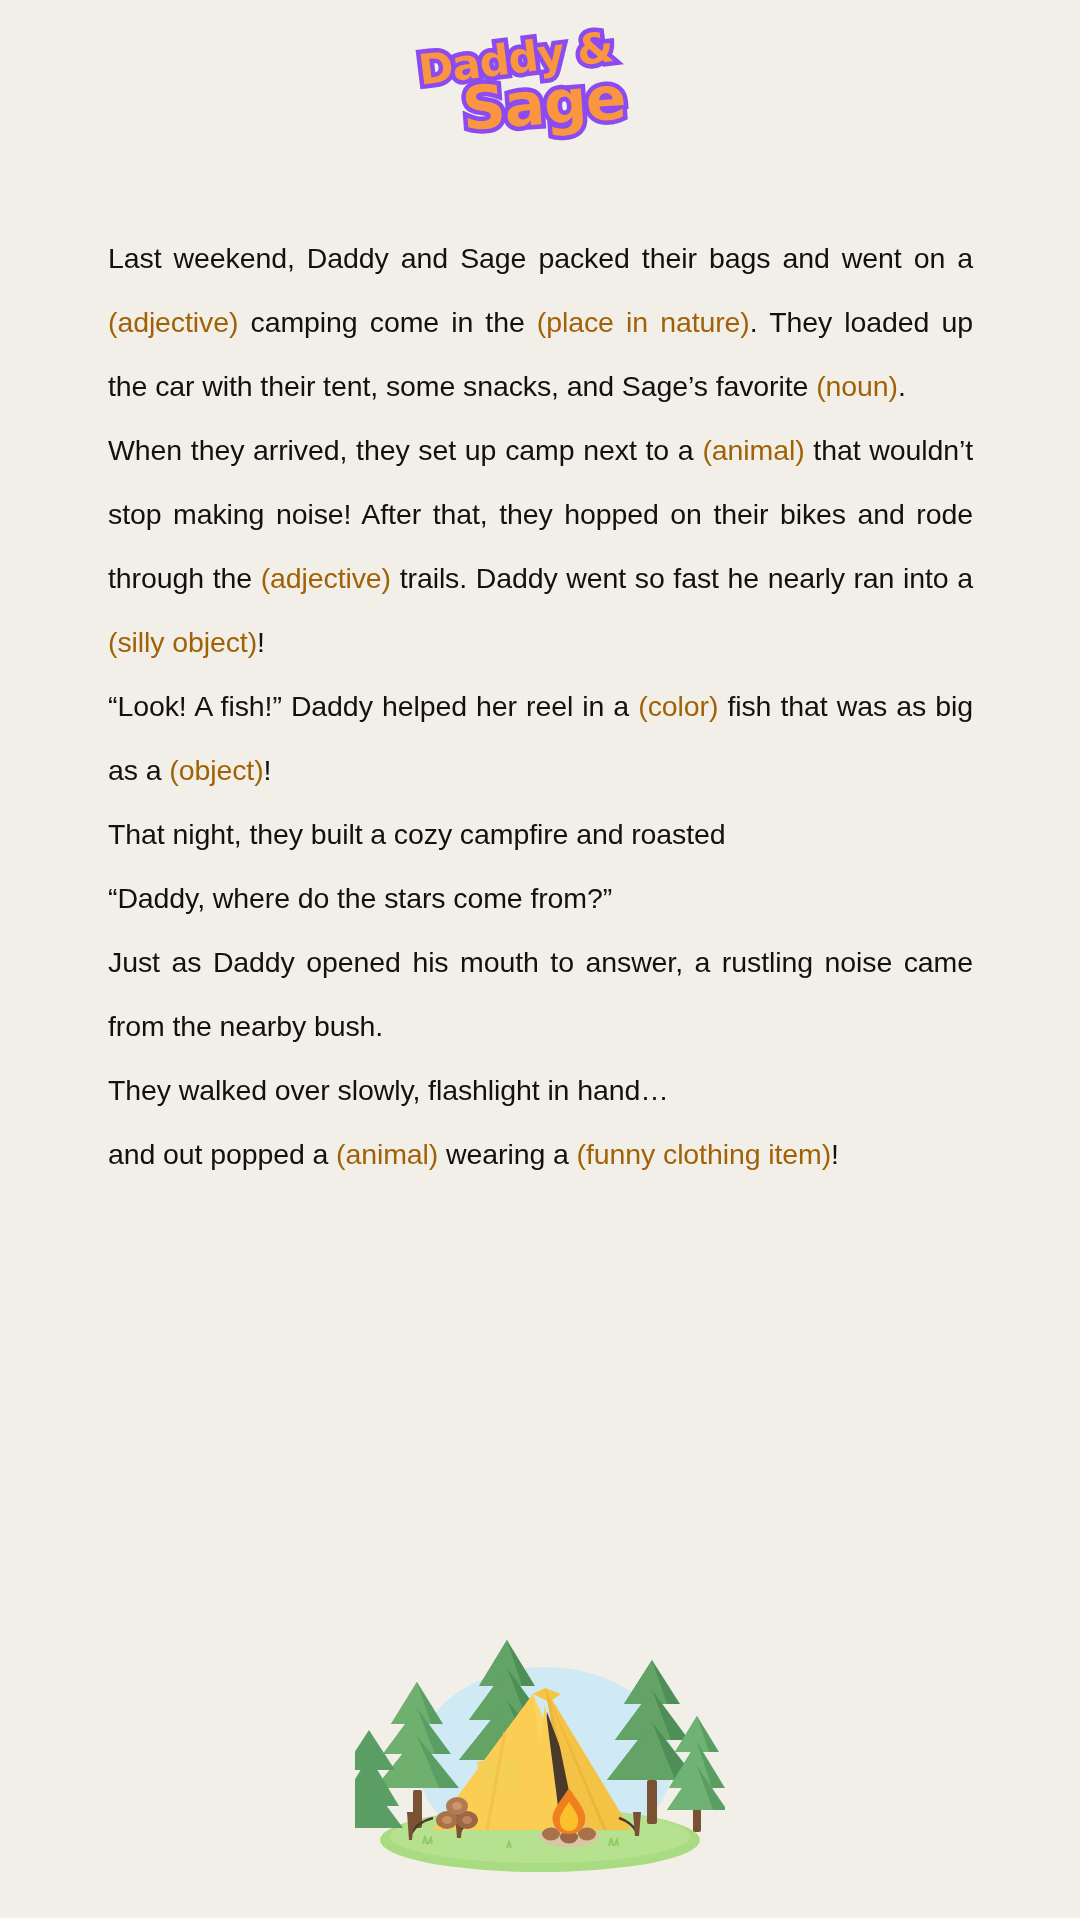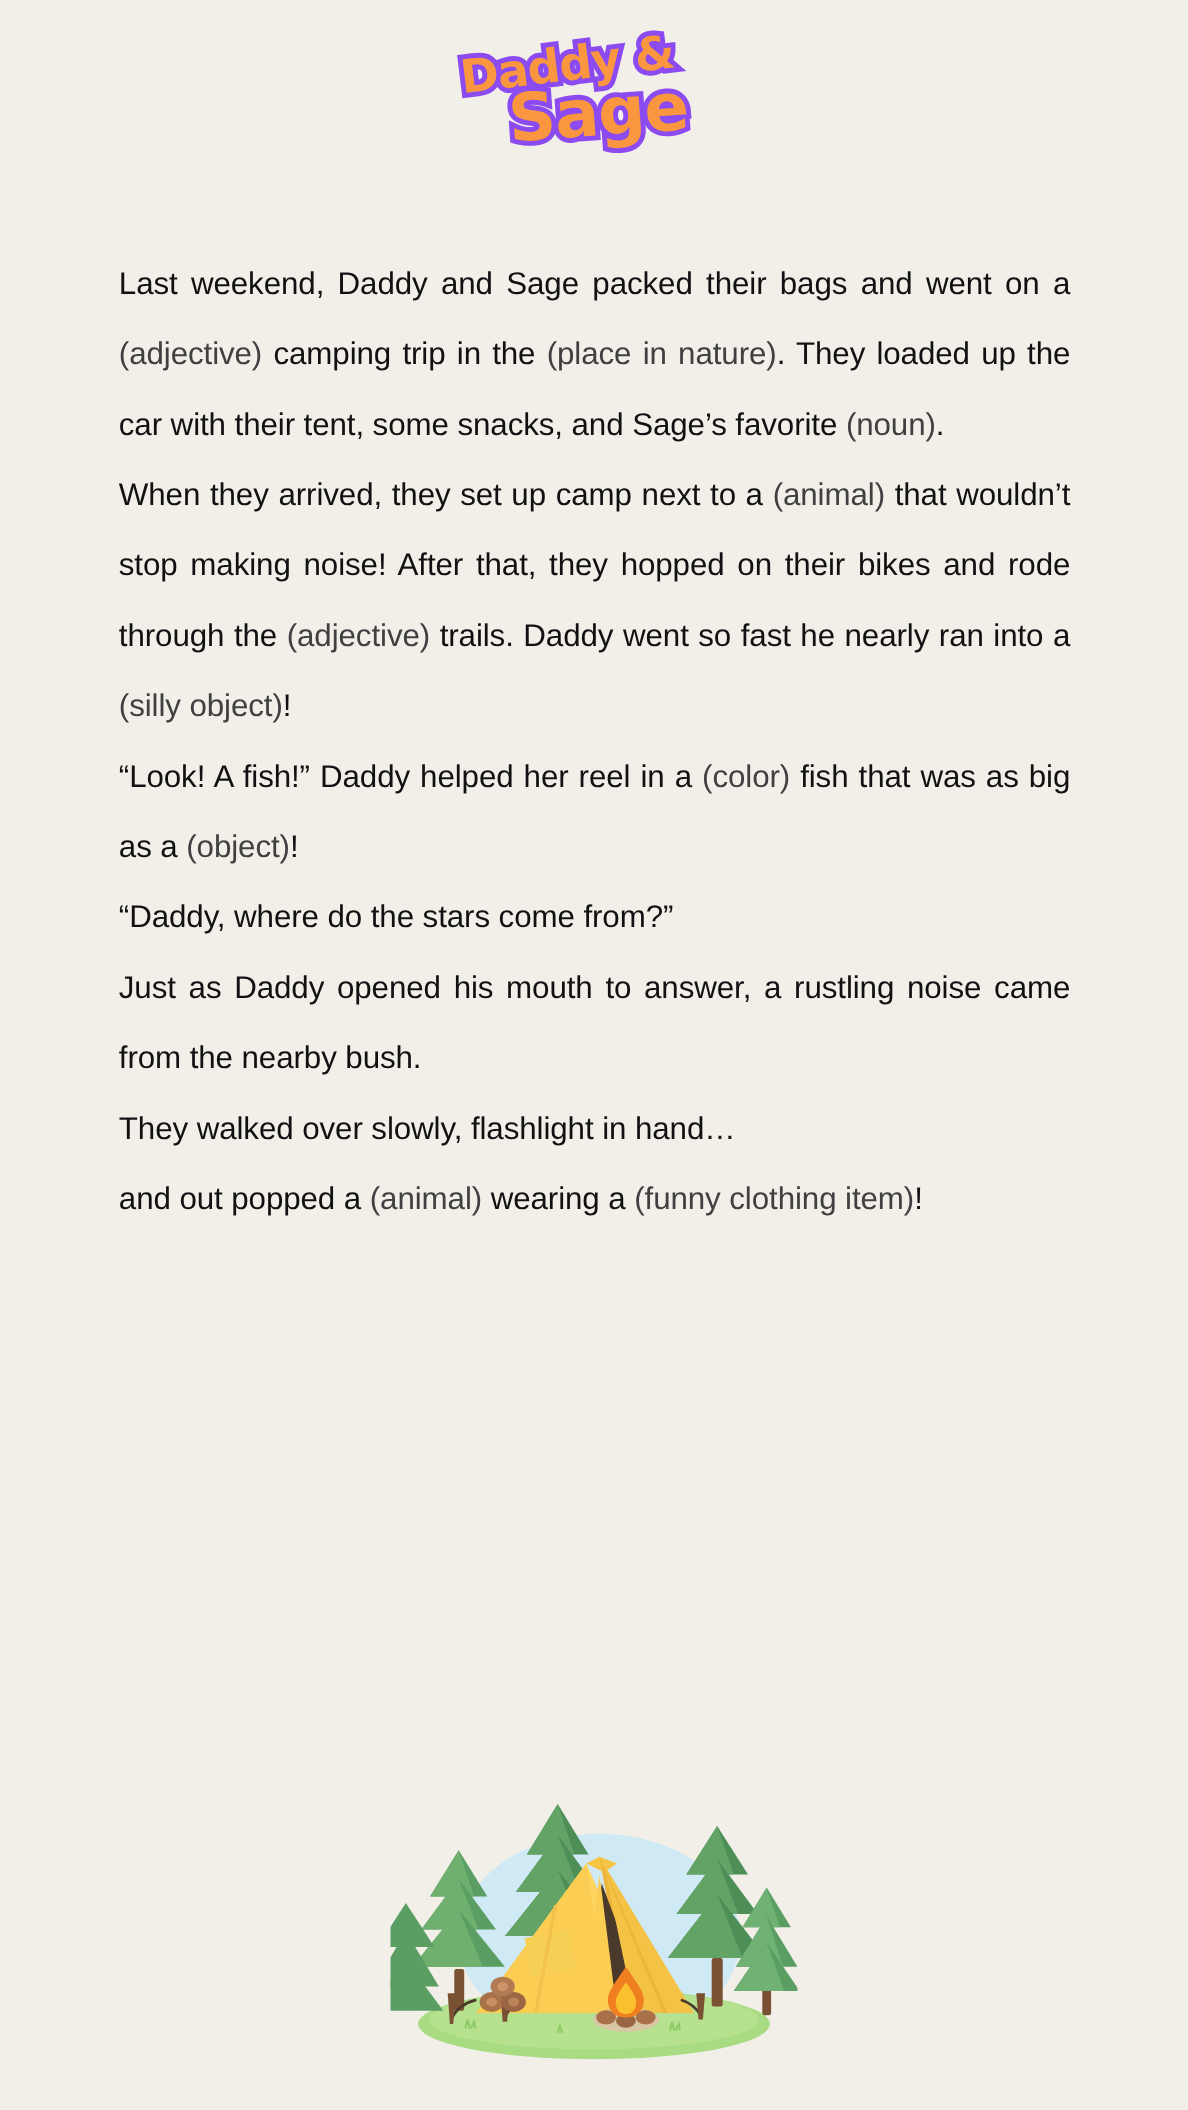--- a/index.html
+++ b/index.html
@@ -72,21 +72,21 @@
     color: #111111;
     text-align: justify;
     text-justify: inter-word;
     margin: 0;
     letter-spacing: -0.1px;
   }
   .para.last-of-block {
     text-align-last: left;
   }
   .blank {
-    color: #404040;
+    color: #a16207;
   }
 
   
   .illustration-wrap {
     position: absolute;
     left: 0;
     top: 1612px;
     width: 1080px;
     display: flex;
     justify-content: center;
@@ -102,23 +102,24 @@
 <div class="page">
 
   <div class="logo-wrap">
     <div class="logo">
       <div class="logo-line logo-line-1">Daddy &amp;</div>
       <div class="logo-line logo-line-2">Sage</div>
     </div>
   </div>
 
   <div class="story" id="story-body">
-      <p class="para last-of-block"><span>Last weekend, Daddy and Sage packed their bags and went on a </span><span class="blank">(adjective)</span><span> camping trip in the </span><span class="blank">(place in nature)</span><span>. They loaded up the car with their tent, some snacks, and Sage’s favorite </span><span class="blank">(noun)</span><span>.</span></p>
+      <p class="para last-of-block"><span>Last weekend, Daddy and Sage packed their bags and went on a </span><span class="blank">(adjective)</span><span> camping come in the </span><span class="blank">(place in nature)</span><span>. They loaded up the car with their tent, some snacks, and Sage’s favorite </span><span class="blank">(noun)</span><span>.</span></p>
       <p class="para last-of-block"><span>When they arrived, they set up camp next to a </span><span class="blank">(animal)</span><span> that wouldn’t stop making noise! After that, they hopped on their bikes and rode through the </span><span class="blank">(adjective)</span><span> trails. Daddy went so fast he nearly ran into a </span><span class="blank">(silly object)</span><span>!</span></p>
       <p class="para last-of-block"><span>“Look! A fish!” Daddy helped her reel in a </span><span class="blank">(color)</span><span> fish that was as big as a </span><span class="blank">(object)</span><span>!</span></p>
+      <p class="para last-of-block"><span>That night, they built a cozy campfire and roasted</span></p>
       <p class="para last-of-block"><span>“Daddy, where do the stars come from?”</span></p>
       <p class="para last-of-block"><span>Just as Daddy opened his mouth to answer, a rustling noise came from the nearby bush.</span></p>
       <p class="para last-of-block"><span>They walked over slowly, flashlight in hand…</span></p>
       <p class="para last-of-block"><span> and out popped a </span><span class="blank">(animal)</span><span> wearing a </span><span class="blank">(funny clothing item)</span><span>!</span></p>
     </div>
 
   <div class="illustration-wrap">
     <svg class="illustration" viewBox="0 0 370 260">
 
       <ellipse cx="190" cy="150" rx="128" ry="95" fill="#cfe9f5"></ellipse>

